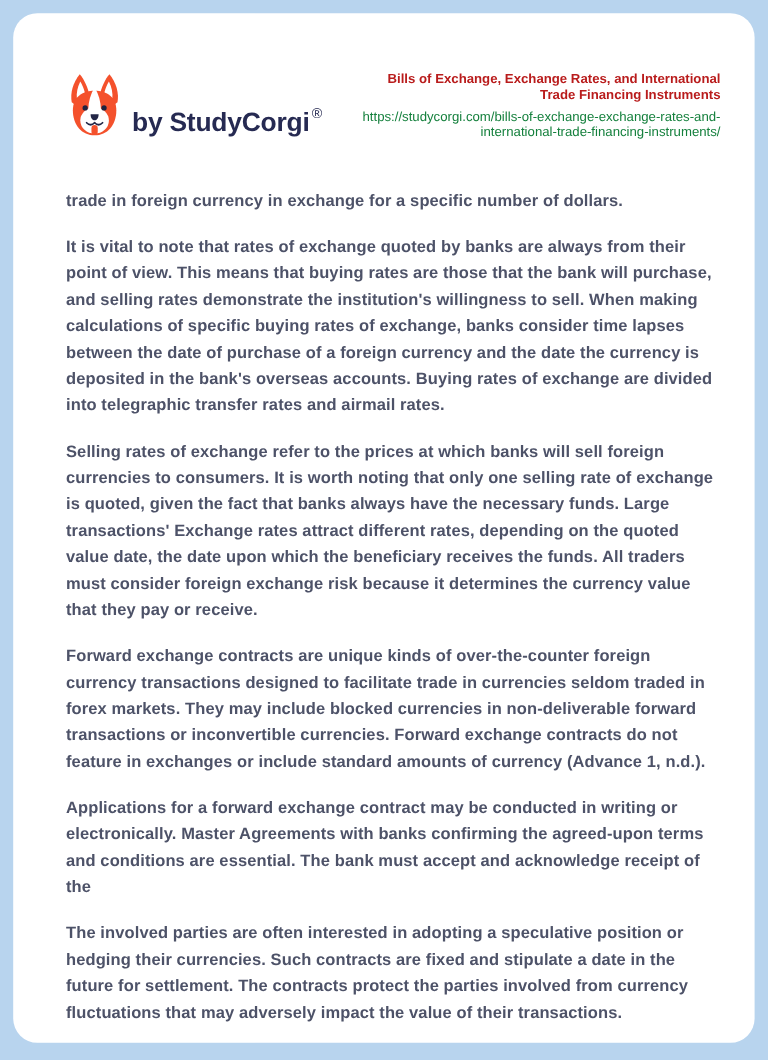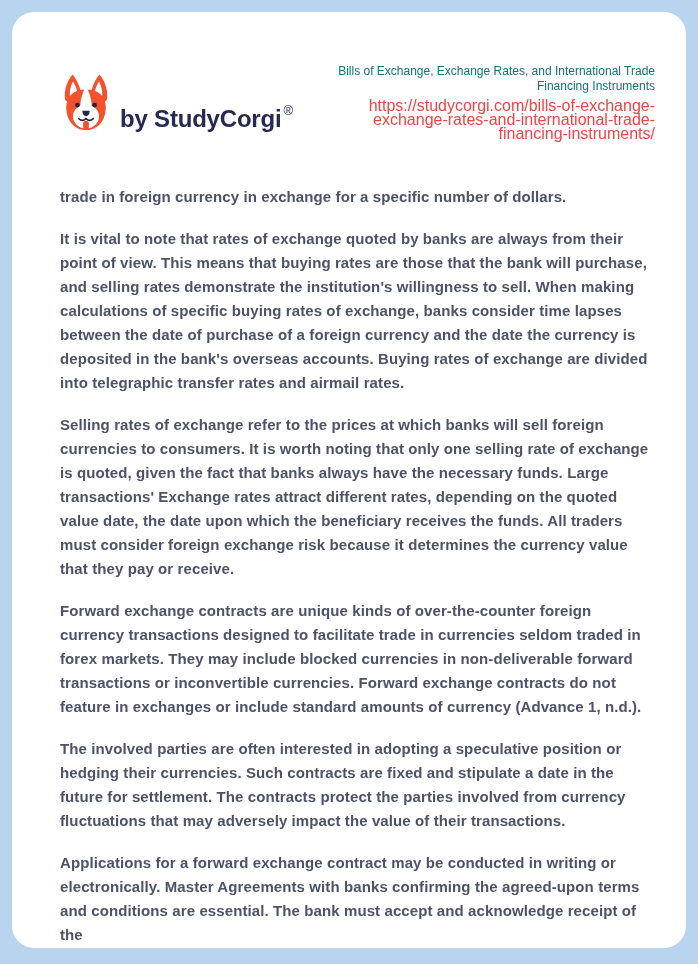--- a/index.html
+++ b/index.html
@@ -53,28 +53,28 @@
     vertical-align: 12px;
     margin-left: 2px;
   }
   .doc-meta {
     max-width: 332px;
     text-align: right;
   }
   .doc-title {
     font-size: 12px;
     line-height: 15px;
-    font-weight: normal;
-    color: #0f766e;
+    font-weight: bold;
+    color: #b91c1c;
     margin-bottom: 5px;
   }
   .doc-url {
-    font-size: 16px;
+    font-size: 12px;
     line-height: 14px;
-    color: #ef4444;
+    color: #15803d;
     overflow-wrap: break-word;
     text-decoration: none;
     display: block;
     cursor: pointer;
   }
   
   .article {
     margin-top: 44px;
     padding-right: 0;
     color: #4d5268;
@@ -136,18 +136,18 @@
         <a class="doc-url">https://studycorgi.com/bills-of-exchange-exchange-rates-and-international-trade-financing-instruments/</a>
       </div>
 
     </div>
 
     <div class="article">
       <p>trade in foreign currency in exchange for a specific number of dollars.</p>
       <p>It is vital to note that rates of exchange quoted by banks are always from their point of view. This means that buying rates are those that the bank will purchase, and selling rates demonstrate the institution's willingness to sell. When making calculations of specific buying rates of exchange, banks consider time lapses between the date of purchase of a foreign currency and the date the currency is deposited in the bank's overseas accounts. Buying rates of exchange are divided into telegraphic transfer rates and airmail rates.</p>
       <p>Selling rates of exchange refer to the prices at which banks will sell foreign currencies to consumers. It is worth noting that only one selling rate of exchange is quoted, given the fact that banks always have the necessary funds. Large transactions' Exchange rates attract different rates, depending on the quoted value date, the date upon which the beneficiary receives the funds. All traders must consider foreign exchange risk because it determines the currency value that they pay or receive.</p>
       <p>Forward exchange contracts are unique kinds of over-the-counter foreign currency transactions designed to facilitate trade in currencies seldom traded in forex markets. They may include blocked currencies in non-deliverable forward transactions or inconvertible currencies. Forward exchange contracts do not feature in exchanges or include standard amounts of currency (Advance 1, n.d.).</p>
+      <p>Applications for a forward exchange contract may be conducted in writing or electronically. Master Agreements with banks confirming the agreed-upon terms and conditions are essential. The bank must accept and acknowledge receipt of the</p>
       <p>The involved parties are often interested in adopting a speculative position or hedging their currencies. Such contracts are fixed and stipulate a date in the future for settlement. The contracts protect the parties involved from currency fluctuations that may adversely impact the value of their transactions.</p>
-      <p>Applications for a forward exchange contract may be conducted in writing or electronically. Master Agreements with banks confirming the agreed-upon terms and conditions are essential. The bank must accept and acknowledge receipt of the</p>
     </div>
 
   </div>
 </div>
 
 </body></html>

